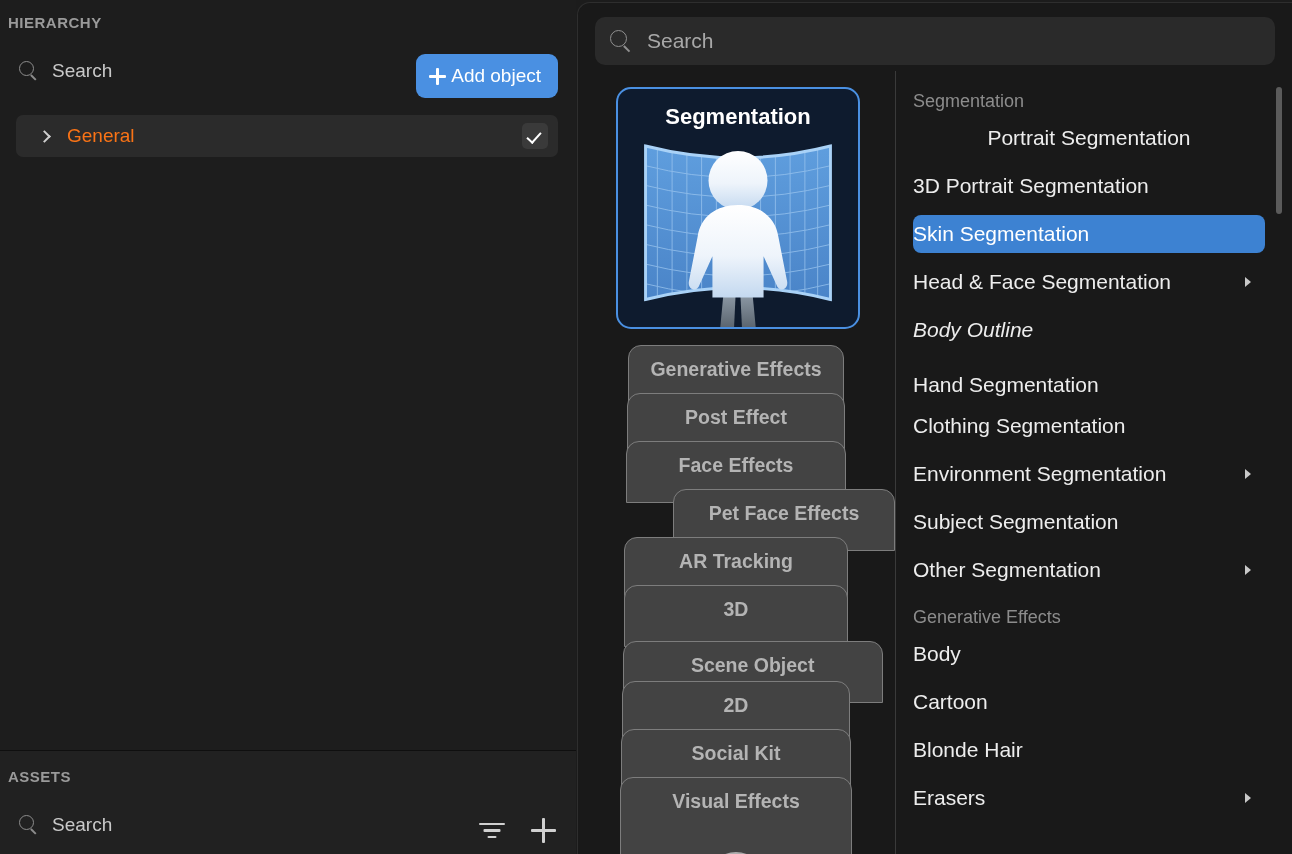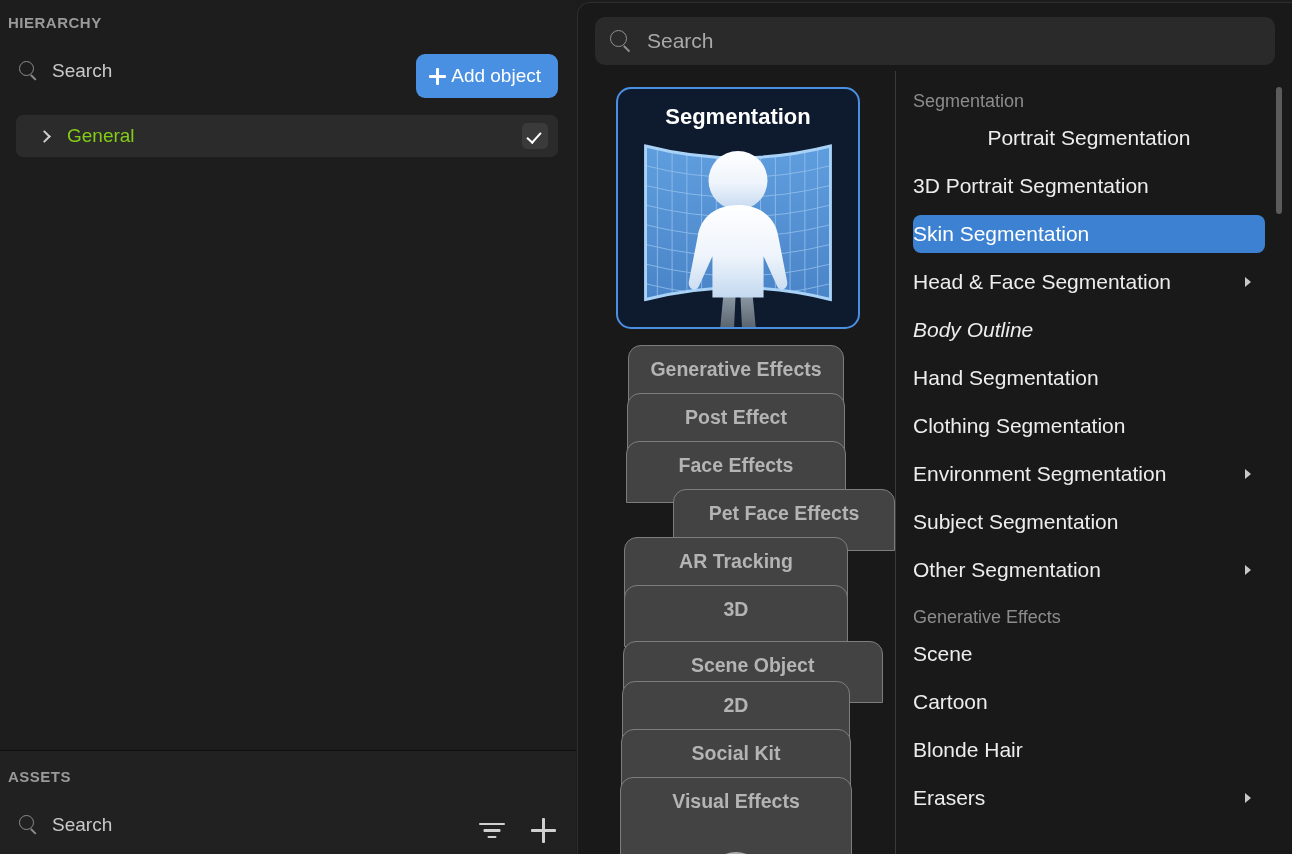--- a/index.html
+++ b/index.html
@@ -56,21 +56,21 @@
   #hierarchy-row-general {
     position: absolute; left: 16px; top: 115px; width: 542px; height: 42px;
     background: #2b2b2b; border-radius: 7px;
     display: flex; align-items: center; cursor: pointer;
   }
   .chevron-right {
     margin-left: 24px; width: 9px; height: 9px; flex: 0 0 auto;
     border-right: 2.4px solid #cfcfcf; border-top: 2.4px solid #cfcfcf;
     transform: rotate(45deg);
   }
-  #hierarchy-row-label { margin-left: 18px; font-size: 19px; color: #84cc16; }
+  #hierarchy-row-label { margin-left: 18px; font-size: 19px; color: #f97316; }
   #hierarchy-row-checkbox {
     position: absolute; right: 10px; top: 8px; width: 26px; height: 26px;
     background: #3a3a3a; border-radius: 5px; cursor: pointer;
   }
   #hierarchy-row-checkbox::after {
     content: ""; position: absolute; left: 8px; top: 6px;
     width: 6px; height: 12px; border-right: 2.4px solid #fff;
     border-bottom: 2.4px solid #fff; transform: rotate(42deg);
   }
 
@@ -342,40 +342,40 @@
         <div class="list-item selected" style="top: 144px;">
           <span class="li-label">Skin Segmentation</span>
         </div>
         <div class="list-item" style="top: 192px;">
           <span class="li-label">Head &amp; Face Segmentation</span>
           <span class="submenu-arrow" style="right: 14px; top: 14px;"></span>
         </div>
         <div class="list-item" style="top: 240px; font-style: italic;">
           <span class="li-label">Body Outline</span>
         </div>
-        <div class="list-item" style="top: 288px;">
+        <div class="list-item" style="top: 288px; align-items: flex-end;">
           <span class="li-label">Hand Segmentation</span>
         </div>
         <div class="list-item" style="top: 336px;">
           <span class="li-label">Clothing Segmentation</span>
         </div>
         <div class="list-item" style="top: 384px;">
           <span class="li-label">Environment Segmentation</span>
           <span class="submenu-arrow" style="right: 14px; top: 14px;"></span>
         </div>
         <div class="list-item" style="top: 432px;">
           <span class="li-label">Subject Segmentation</span>
         </div>
         <div class="list-item" style="top: 480px;">
           <span class="li-label">Other Segmentation</span>
           <span class="submenu-arrow" style="right: 14px; top: 14px;"></span>
         </div>
         <div class="list-group-header" style="top: 536px;">Generative Effects</div>
         <div class="list-item" style="top: 564px;">
-          <span class="li-label">Scene</span>
+          <span class="li-label">Body</span>
         </div>
         <div class="list-item" style="top: 612px;">
           <span class="li-label">Cartoon</span>
         </div>
         <div class="list-item" style="top: 660px;">
           <span class="li-label">Blonde Hair</span>
         </div>
         <div class="list-item" style="top: 708px;">
           <span class="li-label">Erasers</span>
           <span class="submenu-arrow" style="right: 14px; top: 14px;"></span>

